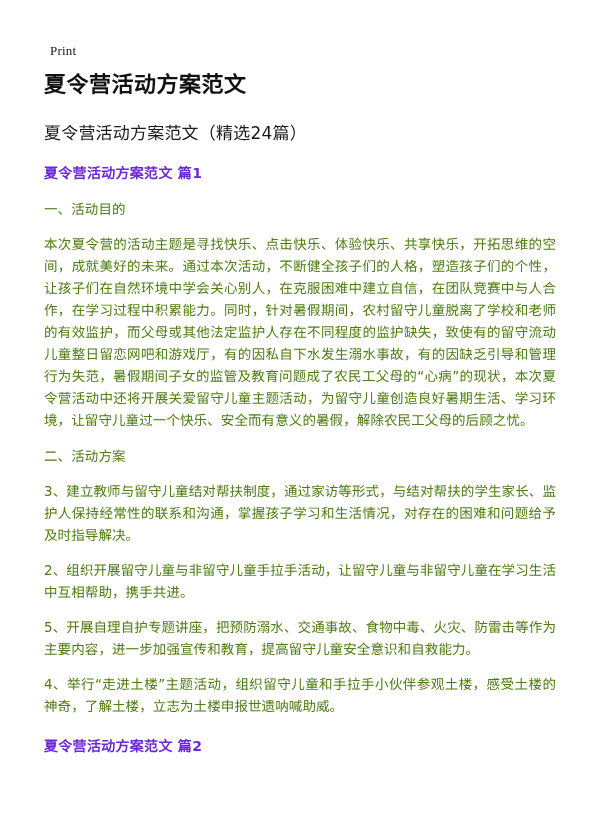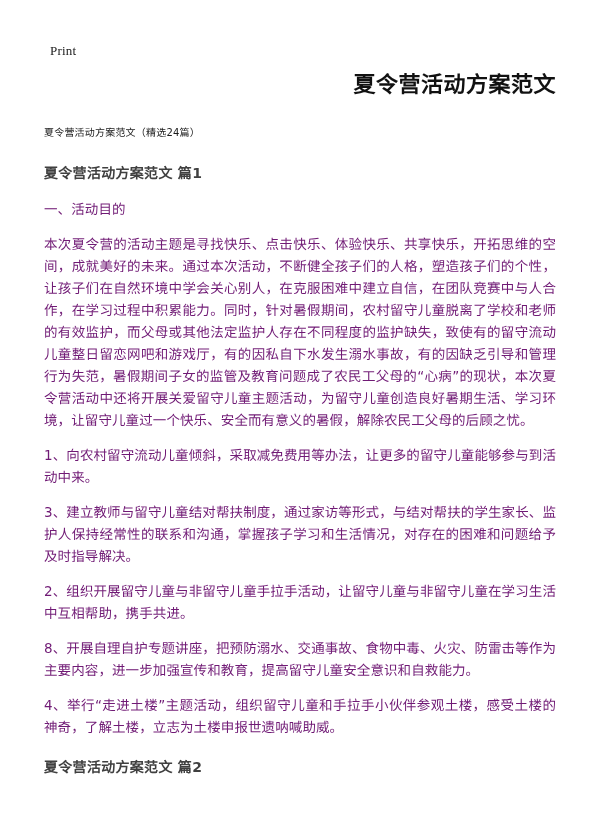--- a/index.html
+++ b/index.html
@@ -39,47 +39,47 @@
     left: 44px;
     top: 70px;
     width: 512px;
   }
   h1.doc-title {
     margin: 0 0 0 0;
     padding: 0;
     font-size: 22px;
     line-height: 30px;
     font-weight: bold;
-    text-align: right;
+    text-align: left;
     letter-spacing: 0.5px;
     color: #111111;
   }
   .subtitle {
     margin: 22px 0 0 0;
-    font-size: 10px;
+    font-size: 17px;
     line-height: 22px;
     color: #1a1a1a;
     letter-spacing: 0.2px;
   }
   h2.section-heading {
     margin: 18px 0 0 0;
     padding: 0;
     font-size: 14px;
     line-height: 22px;
     font-weight: bold;
-    color: #404040;
+    color: #6d28d9;
     letter-spacing: 0.3px;
   }
   .para {
     margin: 13px 0 0 0;
     font-size: 13.5px;
     line-height: 22px;
     text-align: justify;
     text-justify: inter-ideograph;
-    color: #701a75;
+    color: #4d7c0f;
     letter-spacing: 0.1px;
   }
   .para.sub-heading {
     margin-top: 14px;
   }
   .para.list-item {
     margin-top: 13px;
   }
 </style>
 </head>
@@ -92,22 +92,22 @@
   <div class="doc-body">
 
     <h1 class="doc-title">夏令营活动方案范文</h1>
 
     <div class="subtitle">夏令营活动方案范文（精选24篇）</div>
 
     <div id="blocks-container">
         <h2 class="section-heading">夏令营活动方案范文 篇1</h2>
         <p class="para sub-heading">一、活动目的</p>
         <p class="para">本次夏令营的活动主题是寻找快乐、点击快乐、体验快乐、共享快乐，开拓思维的空间，成就美好的未来。通过本次活动，不断健全孩子们的人格，塑造孩子们的个性，让孩子们在自然环境中学会关心别人，在克服困难中建立自信，在团队竞赛中与人合作，在学习过程中积累能力。同时，针对暑假期间，农村留守儿童脱离了学校和老师的有效监护，而父母或其他法定监护人存在不同程度的监护缺失，致使有的留守流动儿童整日留恋网吧和游戏厅，有的因私自下水发生溺水事故，有的因缺乏引导和管理行为失范，暑假期间子女的监管及教育问题成了农民工父母的“心病”的现状，本次夏令营活动中还将开展关爱留守儿童主题活动，为留守儿童创造良好暑期生活、学习环境，让留守儿童过一个快乐、安全而有意义的暑假，解除农民工父母的后顾之忧。</p>
-        <p class="para list-item">1、向农村留守流动儿童倾斜，采取减免费用等办法，让更多的留守儿童能够参与到活动中来。</p>
+        <p class="para sub-heading">二、活动方案</p>
         <p class="para list-item">3、建立教师与留守儿童结对帮扶制度，通过家访等形式，与结对帮扶的学生家长、监护人保持经常性的联系和沟通，掌握孩子学习和生活情况，对存在的困难和问题给予及时指导解决。</p>
         <p class="para list-item">2、组织开展留守儿童与非留守儿童手拉手活动，让留守儿童与非留守儿童在学习生活中互相帮助，携手共进。</p>
-        <p class="para list-item">8、开展自理自护专题讲座，把预防溺水、交通事故、食物中毒、火灾、防雷击等作为主要内容，进一步加强宣传和教育，提高留守儿童安全意识和自救能力。</p>
+        <p class="para list-item">5、开展自理自护专题讲座，把预防溺水、交通事故、食物中毒、火灾、防雷击等作为主要内容，进一步加强宣传和教育，提高留守儿童安全意识和自救能力。</p>
         <p class="para list-item">4、举行“走进土楼”主题活动，组织留守儿童和手拉手小伙伴参观土楼，感受土楼的神奇，了解土楼，立志为土楼申报世遗呐喊助威。</p>
         <h2 class="section-heading">夏令营活动方案范文 篇2</h2>
       </div>
 
   </div>
 </div>
 
 </body></html>

